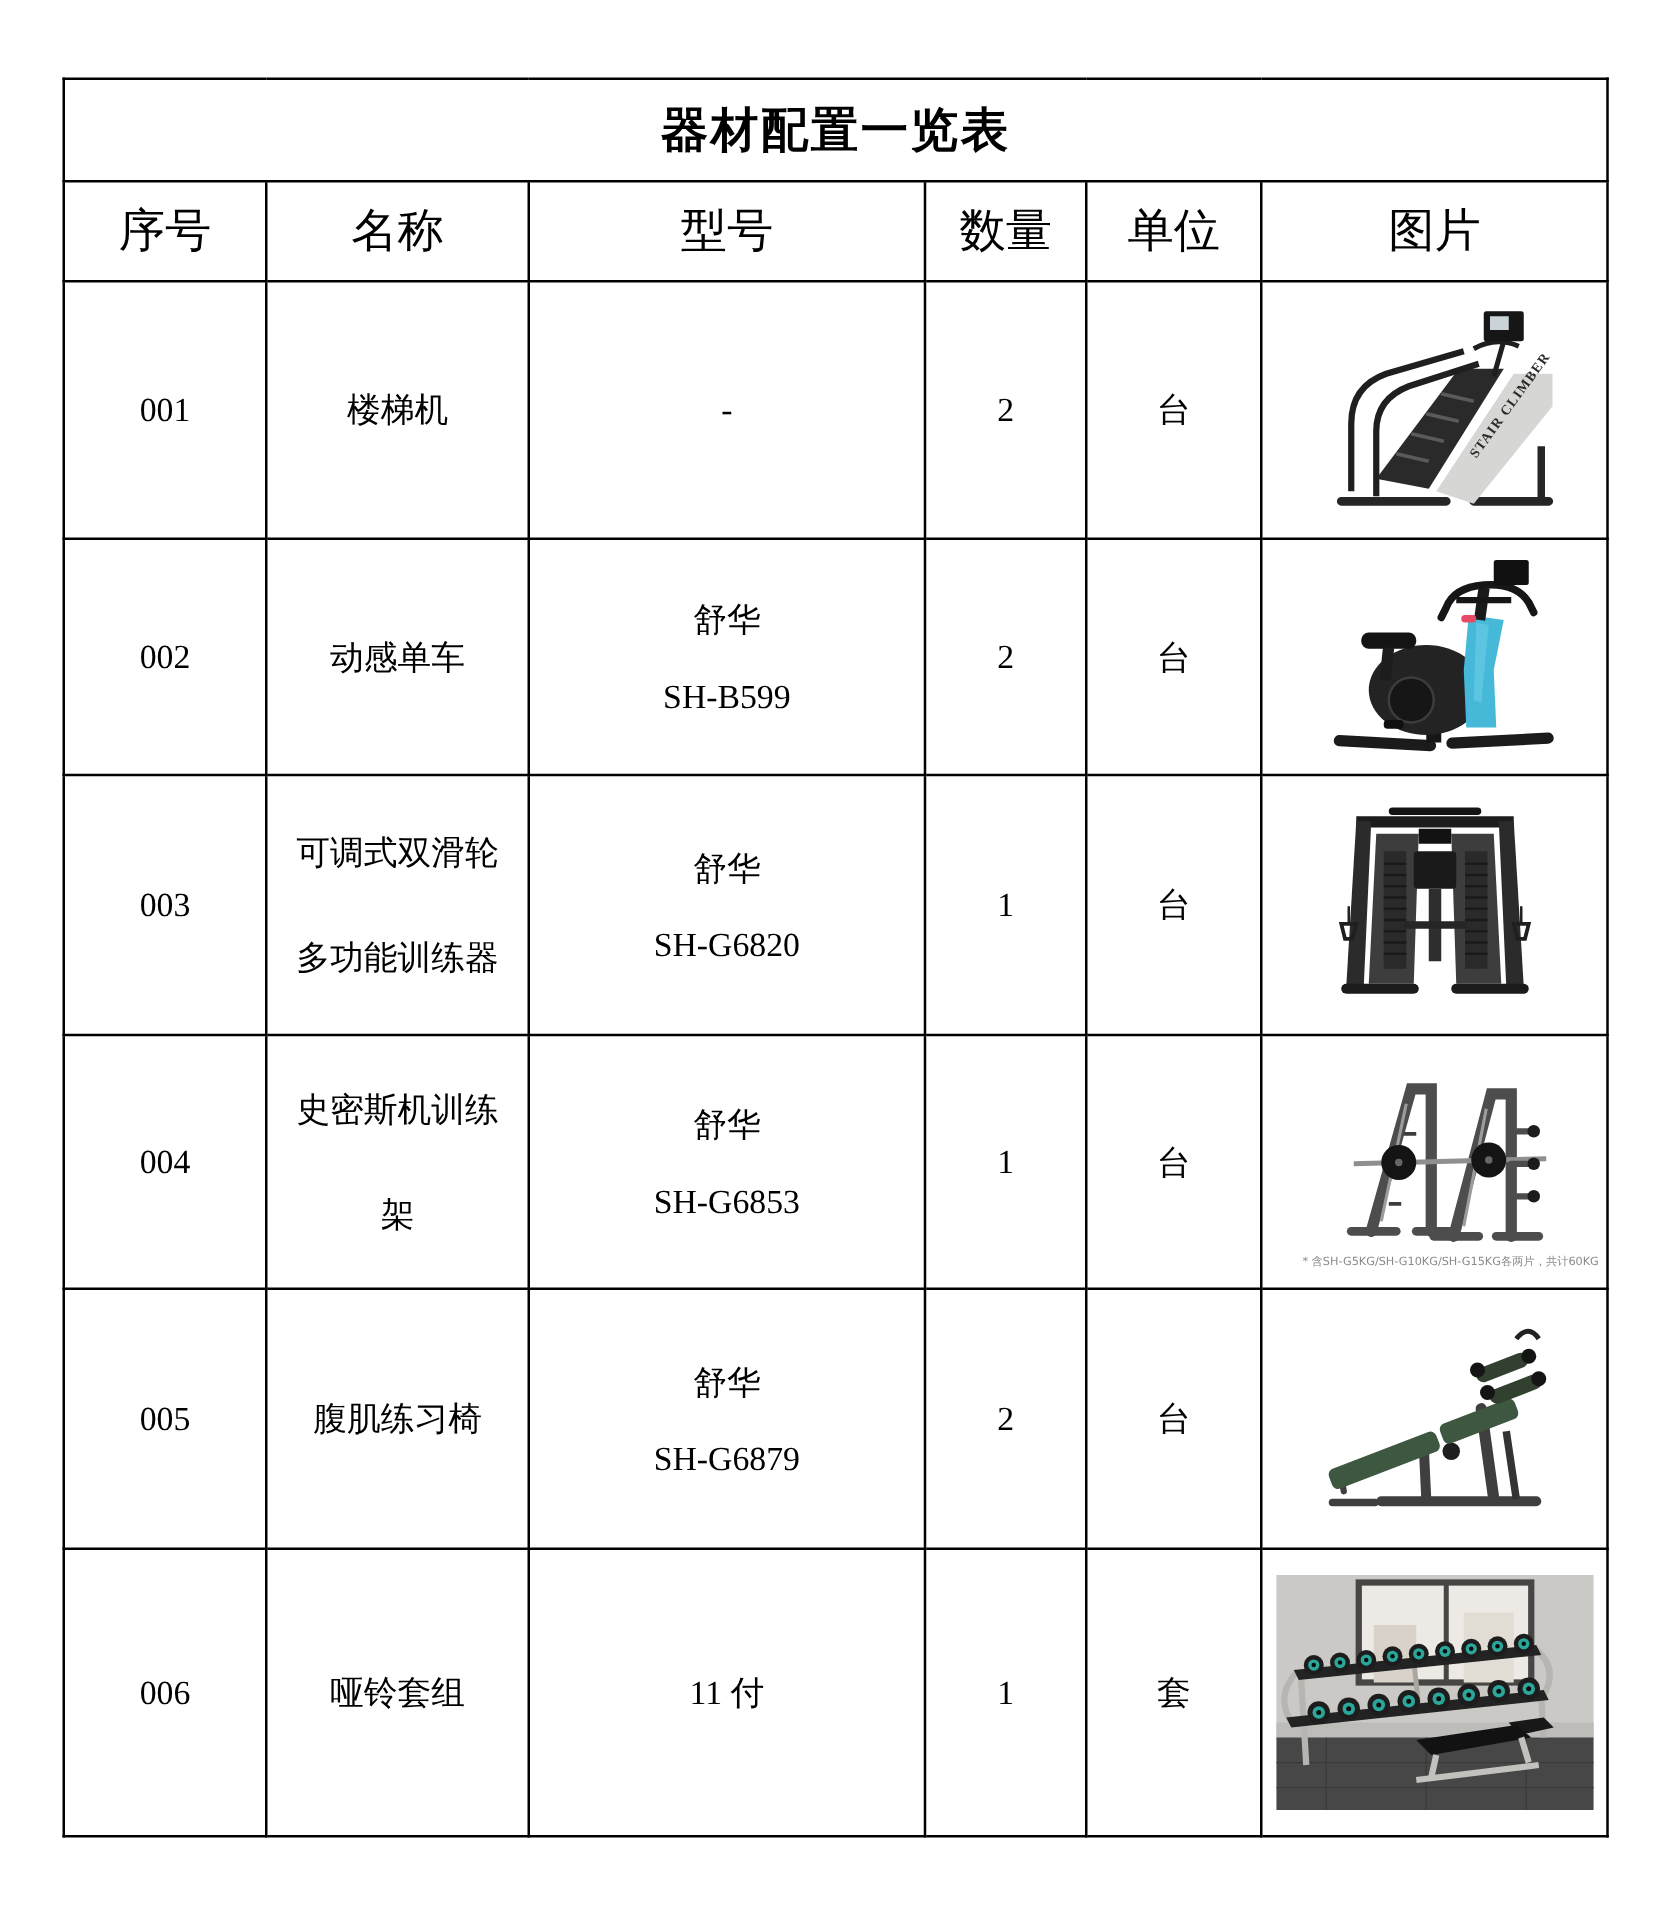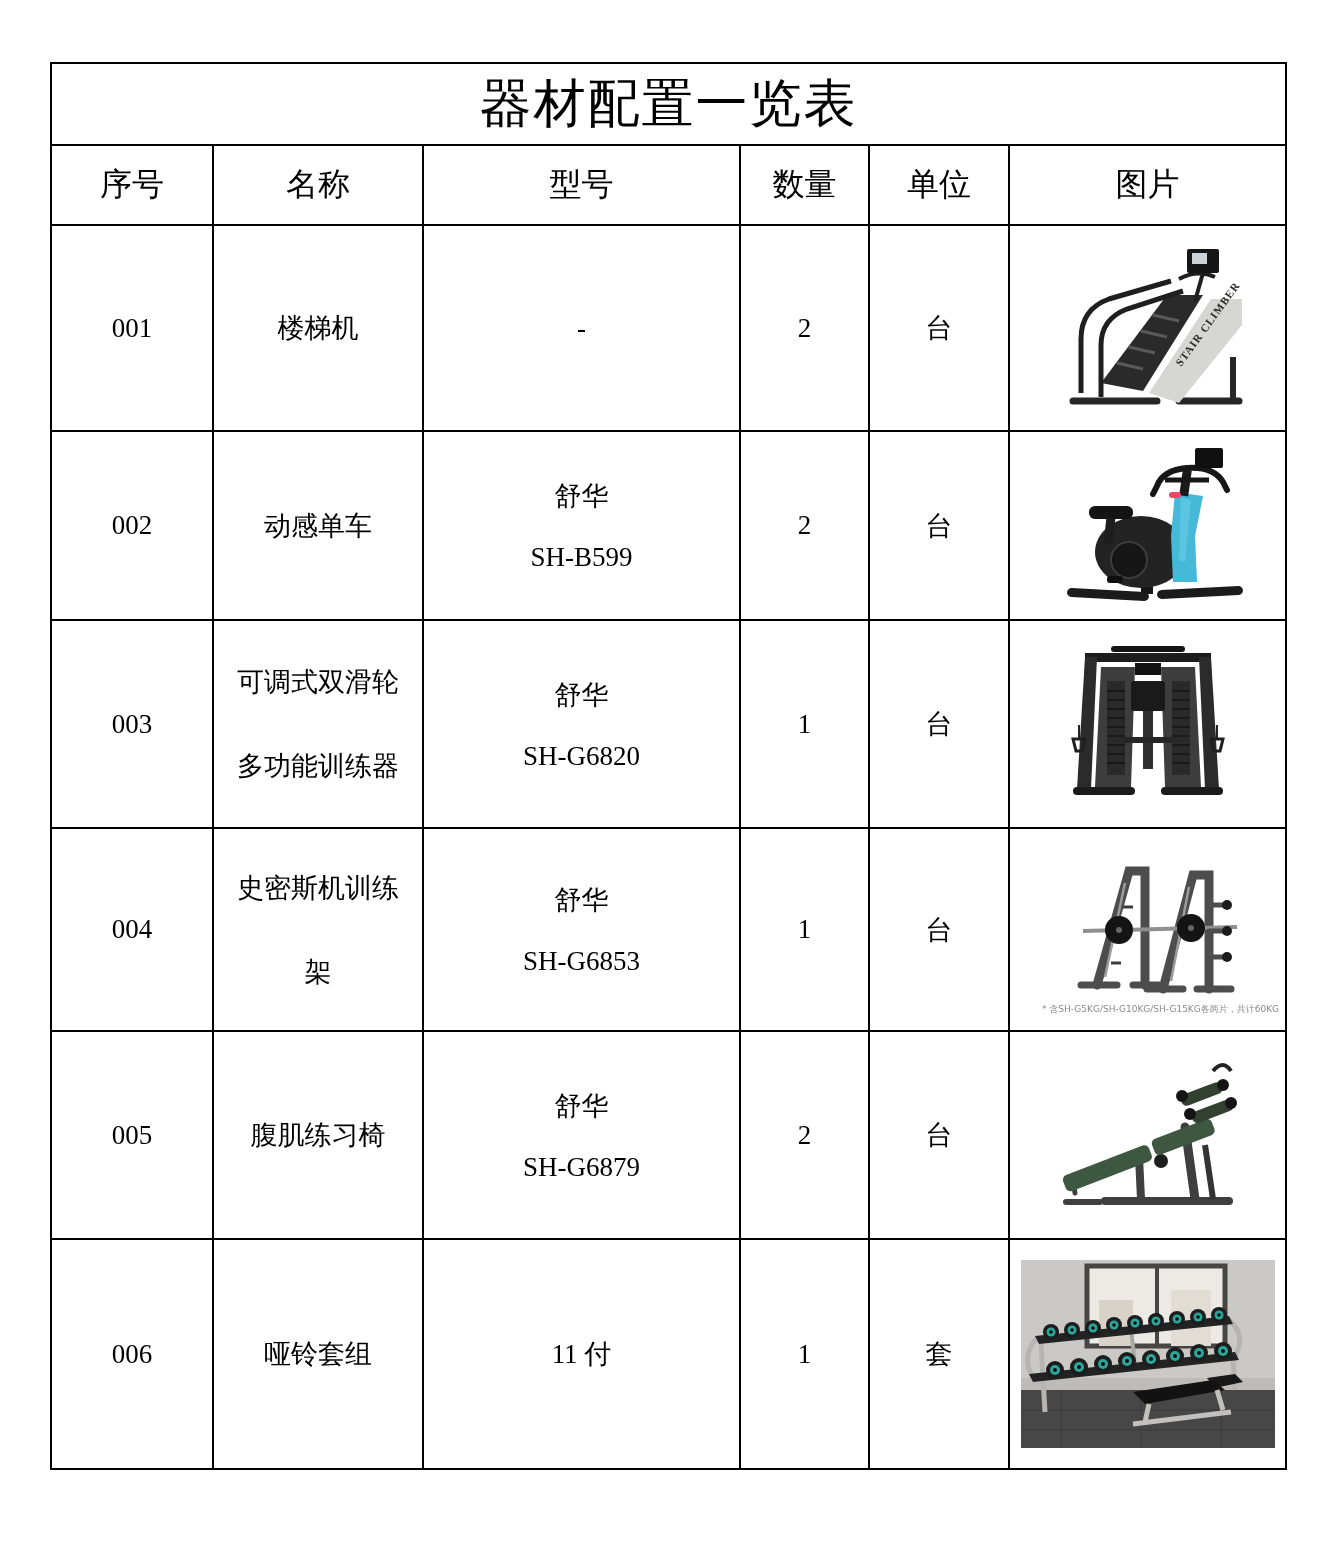--- a/index.html
+++ b/index.html
@@ -10,22 +10,22 @@
   }
   .sheet { position:absolute; left:50px; top:62px; }
   table.equip {
     border-collapse:collapse; table-layout:fixed; width:1235px;
     background:#fff;
   }
   table.equip td {
     border:2px solid #000; text-align:center; vertical-align:middle;
     padding:0; overflow:hidden;
   }
-  tr.title-row td { height:80px; font-size:52px; font-weight:normal; letter-spacing:2px; }
-  tr.head-row td  { height:78px; font-size:32px; }
+  tr.title-row td { height:80px; font-size:38px; font-weight:bold; letter-spacing:2px; }
+  tr.head-row td  { height:78px; font-size:37px; }
   td { font-size:27px; }
   tr.r1 td { height:204px;font-family:Liberation Serif, serif; }
   tr.r2 td { height:187px; }
   tr.r3 td { height:206px; }
   tr.r4 td { height:201px; }
   tr.r5 td { height:206px; }
   tr.r6 td { height:228px; }
   .stack { display:flex; flex-direction:column; align-items:center; justify-content:center; gap:28px; }
   .stack.tight { gap:48px;text-align:right; }
   .imgbox { display:flex; flex-direction:column; align-items:center; justify-content:center; }

